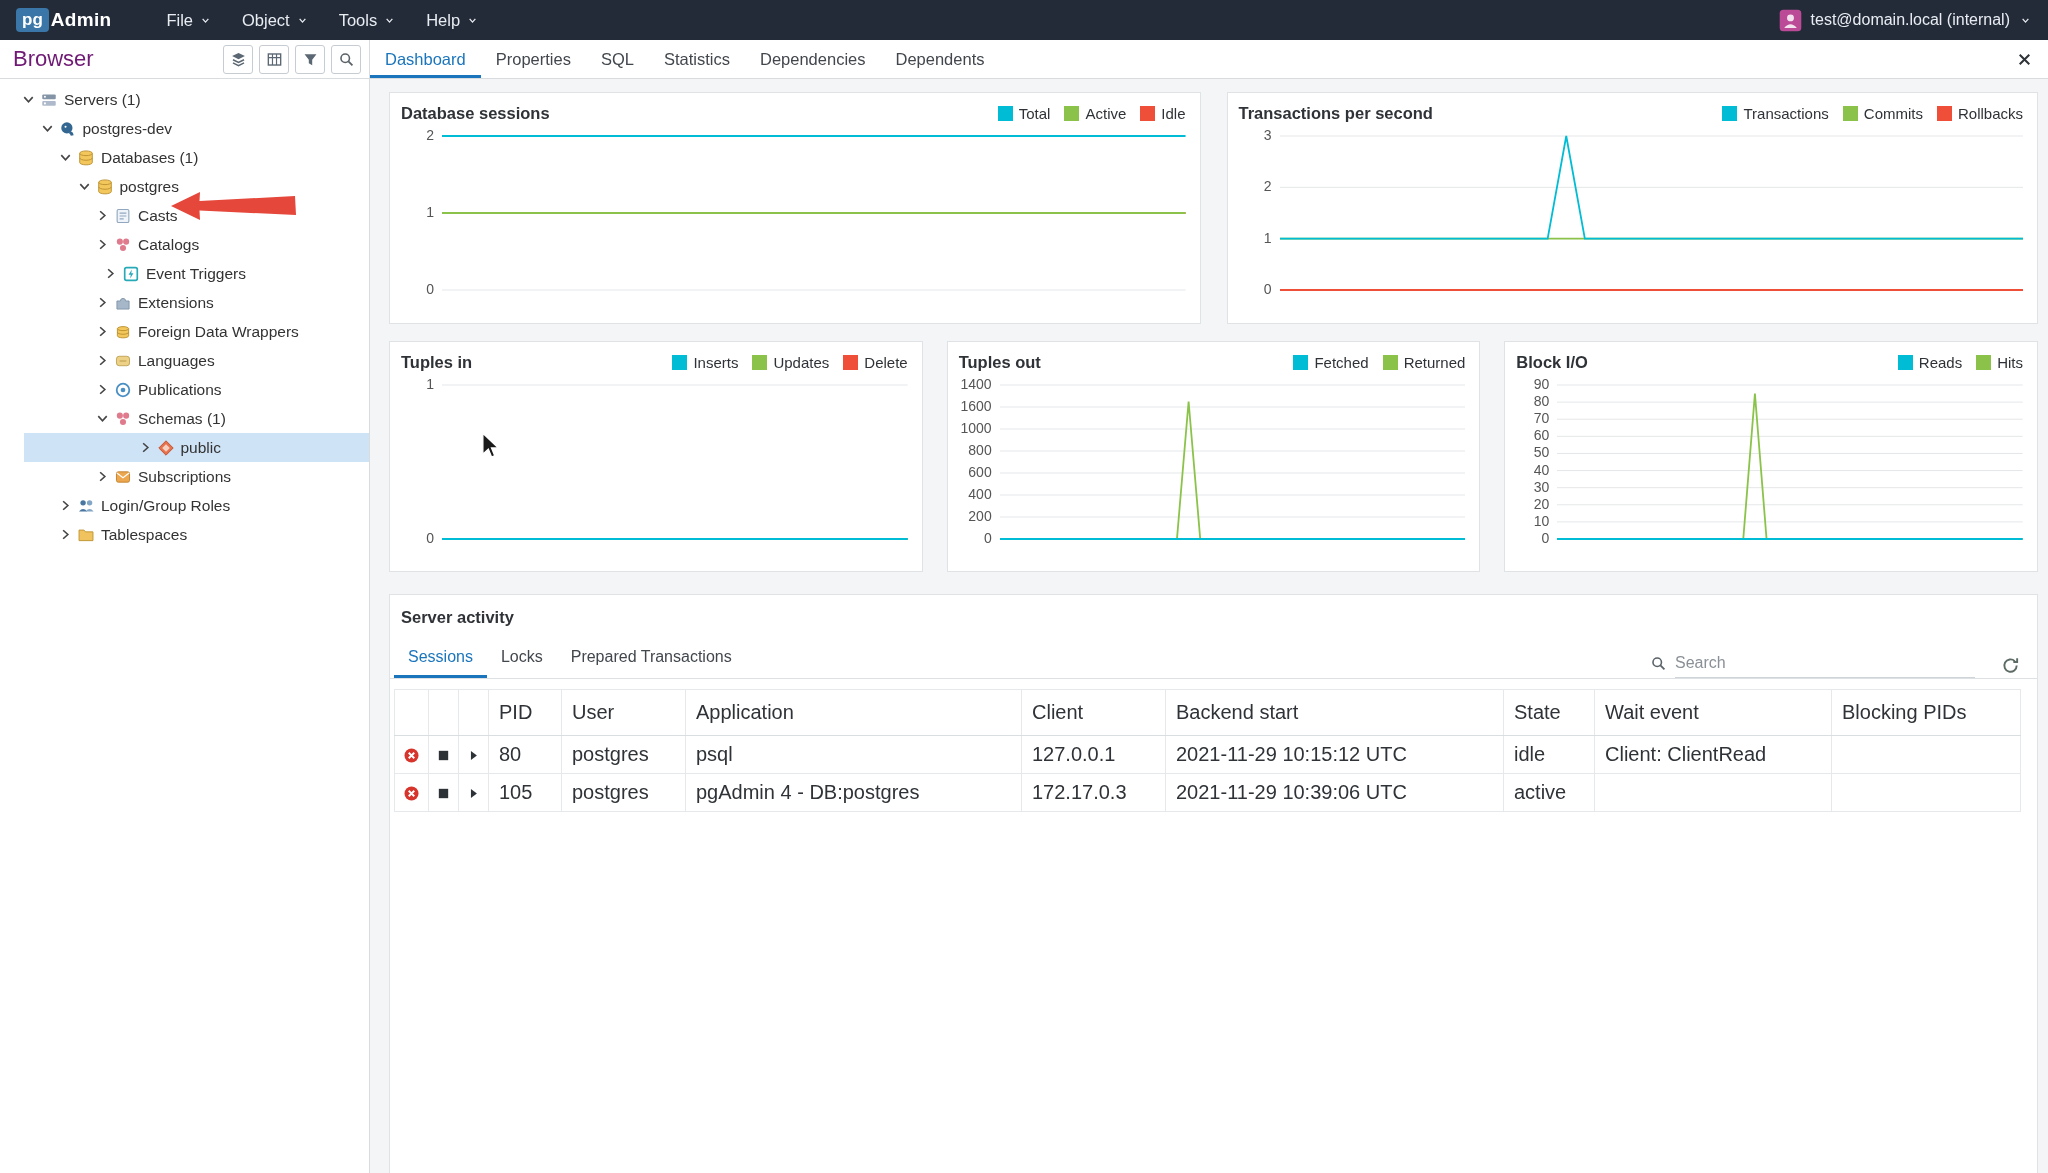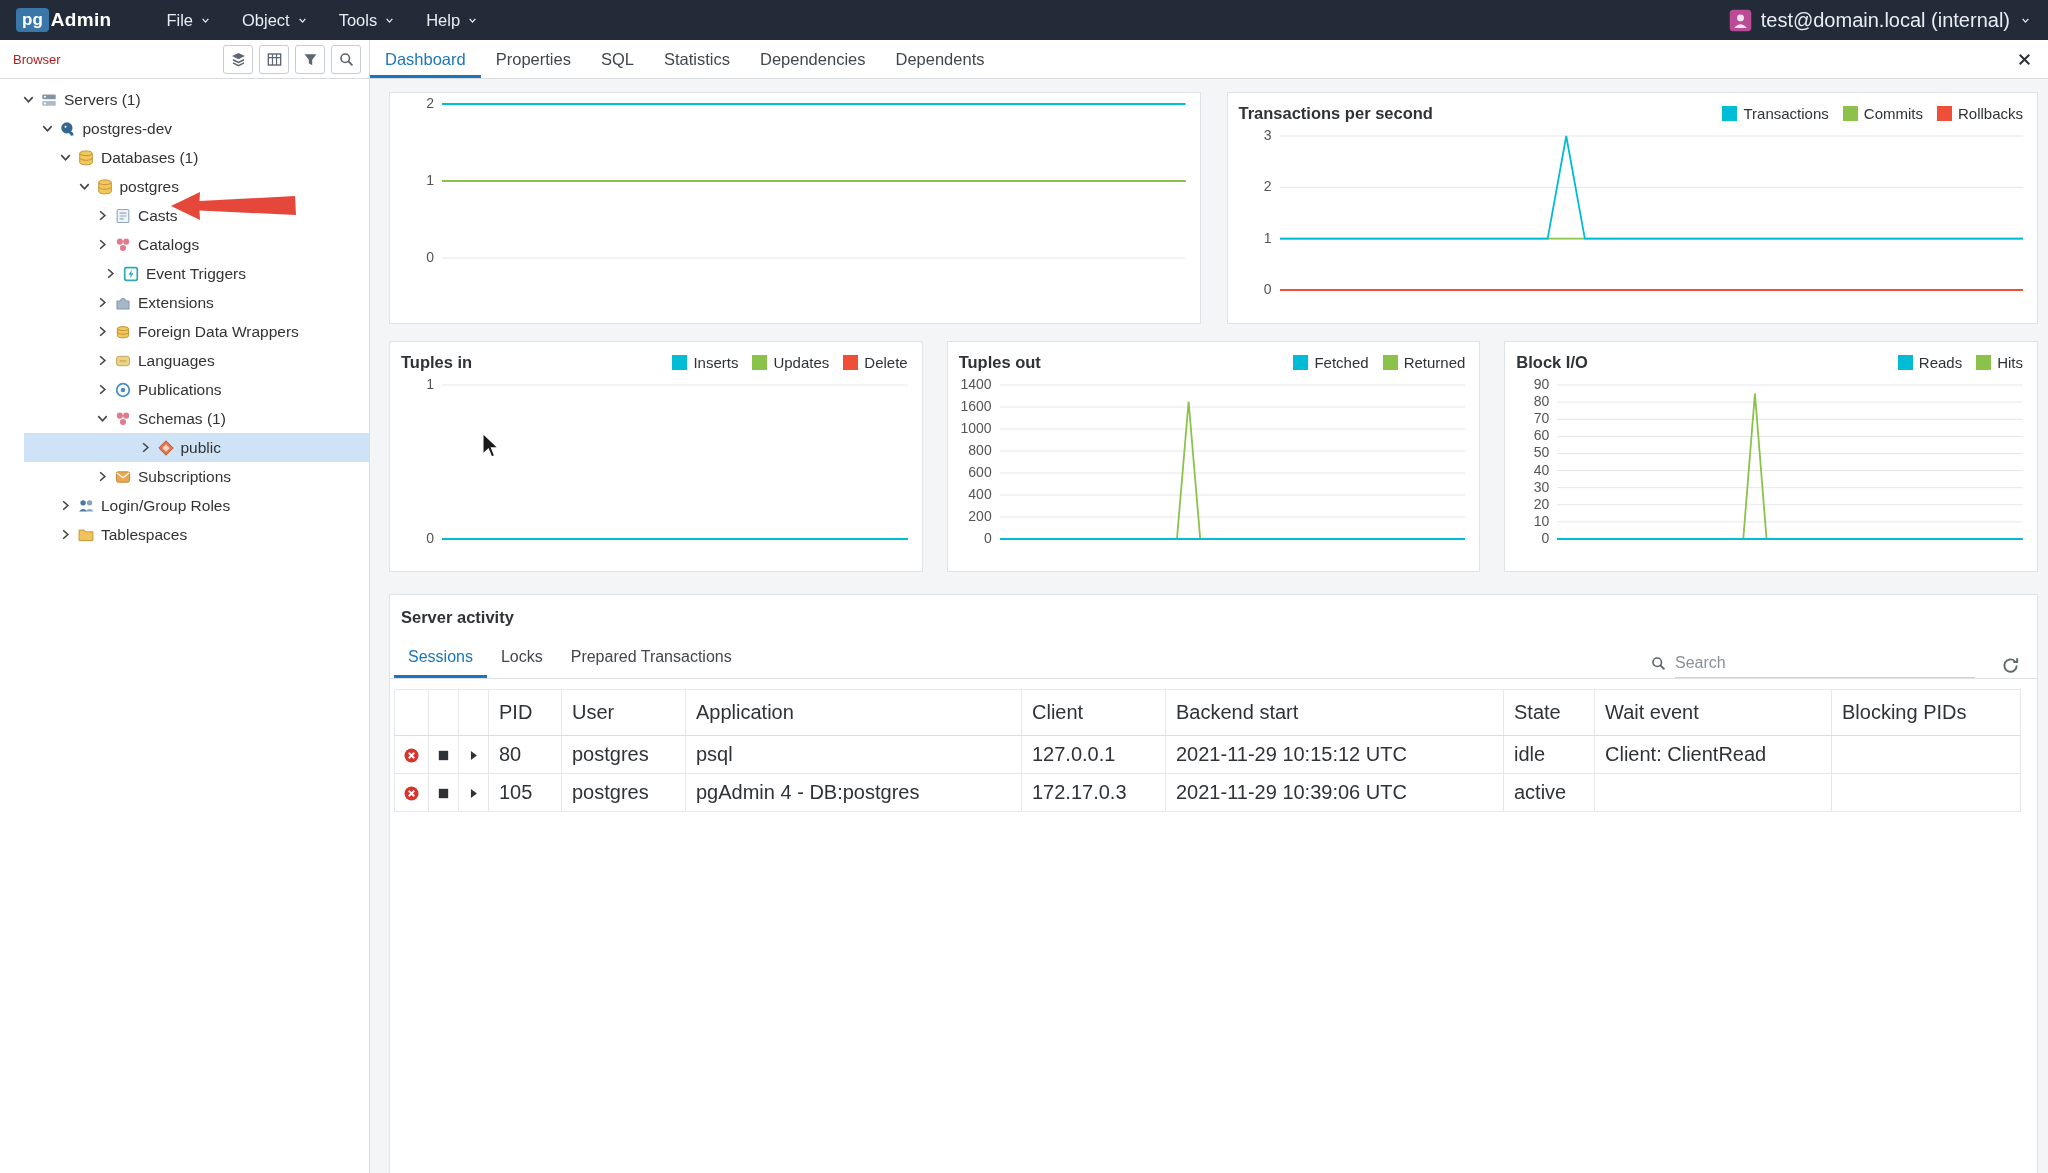--- a/index.html
+++ b/index.html
@@ -9,26 +9,26 @@
 body{display:flex;flex-direction:column;}
 
 .topbar{height:40px;background:#232b39;display:flex;align-items:center;padding:0 16px;flex:none;}
 .logo{display:flex;align-items:center;margin-right:40px;}
 .logo-pg{background:#3a77a8;color:#fff;font-weight:bold;font-size:17px;padding:2px 6px;border-radius:4px;}
 .logo-admin{color:#fff;font-weight:bold;font-size:19px;letter-spacing:.3px;margin-left:2px;}
 .menus{display:flex;height:100%;}
 .menu-item{display:flex;align-items:center;gap:6px;padding:0 15px;color:#e9edf2;font-size:16.5px;cursor:pointer;}
 .mi-caret svg{width:13px;height:13px;display:block;}
 .tb-spacer{flex:1;}
-.user-chip{display:flex;align-items:center;gap:9px;color:#e9edf2;font-size:20px;cursor:pointer;}
+.user-chip{display:flex;align-items:center;gap:9px;color:#e9edf2;font-size:16px;cursor:pointer;}
 .user-chip .badge svg{width:23px;height:23px;display:block;}
 
 .second-row{height:39px;display:flex;border-bottom:1px solid #d8dcdf;flex:none;background:#fff;}
 .browser-bar{width:370px;flex:none;display:flex;align-items:center;padding:0 8px 0 13px;border-right:1px solid #d8dcdf;}
-.browser-title{font-size:13px;color:#b91c1c;}
+.browser-title{font-size:22px;color:#701a75;}
 .browser-tools{margin-left:auto;display:flex;gap:6px;}
 .tool-btn{width:30px;height:29px;border:1px solid #c6ccd2;border-radius:3px;background:#fff;display:flex;align-items:center;justify-content:center;cursor:pointer;}
 .tool-btn svg{width:17px;height:17px;display:block;}
 .tabbar{flex:1;display:flex;align-items:stretch;}
 .main-tab{display:flex;align-items:center;padding:0 15px;font-size:16.5px;color:#42474d;cursor:pointer;}
 .main-tab.active{color:#1a75bc;box-shadow:inset 0 -3px 0 #1a75bc;}
 .tab-close{margin-left:auto;display:flex;align-items:center;padding:0 15px;cursor:pointer;}
 .tab-close svg{width:17px;height:17px;}
 
 .content{flex:1;display:flex;overflow:hidden;}
@@ -434,20 +434,37 @@
         </div>
       </div>
     <svg class="anno" id="anno-arrow" width="132" height="42" viewBox="0 0 132 42">
       <polygon points="3,21 32,7 31.5,16 127,11 128,30 31.5,25.5 32,35" fill="#e5473b"></polygon>
     </svg>
   </div>
 
   <div class="main">
     <div class="chart-row r1" id="chart-row-1">
         <div class="chart-panel">
+          <div class="chart-head">
+            <div class="chart-title">Database sessions</div>
+            <div class="legend">
+              <span class="legend-item">
+                <span class="legend-swatch" style="background: rgb(0, 188, 212);"></span>
+                <span class="legend-label">Total</span>
+              </span>
+              <span class="legend-item">
+                <span class="legend-swatch" style="background: rgb(139, 195, 74);"></span>
+                <span class="legend-label">Active</span>
+              </span>
+              <span class="legend-item">
+                <span class="legend-swatch" style="background: rgb(239, 78, 56);"></span>
+                <span class="legend-label">Idle</span>
+              </span>
+            </div>
+          </div>
           <div class="chart-body">
             <div class="yaxis">
               <span class="ytick" style="top: -4px;">2</span>
               <span class="ytick" style="top: 73px;">1</span>
               <span class="ytick" style="top: 150px;">0</span>
             </div>
             <div class="plot">
               <svg viewBox="0 0 1000 164" preserveAspectRatio="none">
                 <line x1="0" y1="5" x2="1000" y2="5" stroke="#e4e7e9" stroke-width="1" vector-effect="non-scaling-stroke"></line>
                 <line x1="0" y1="82" x2="1000" y2="82" stroke="#e4e7e9" stroke-width="1" vector-effect="non-scaling-stroke"></line>

